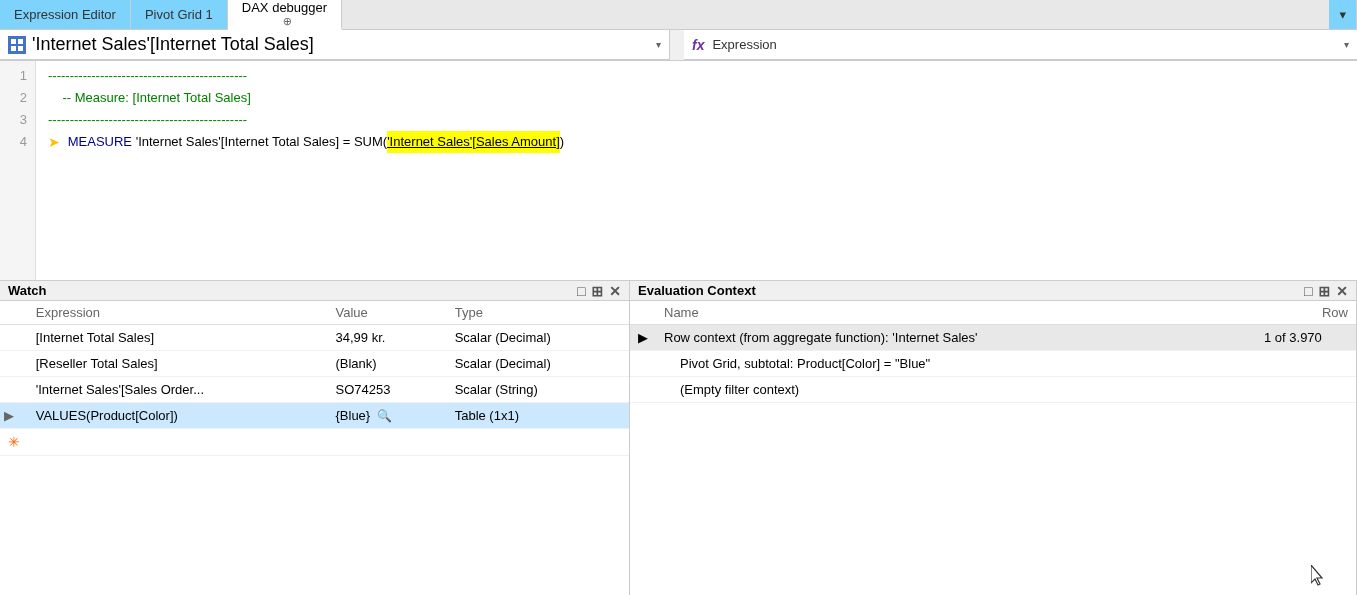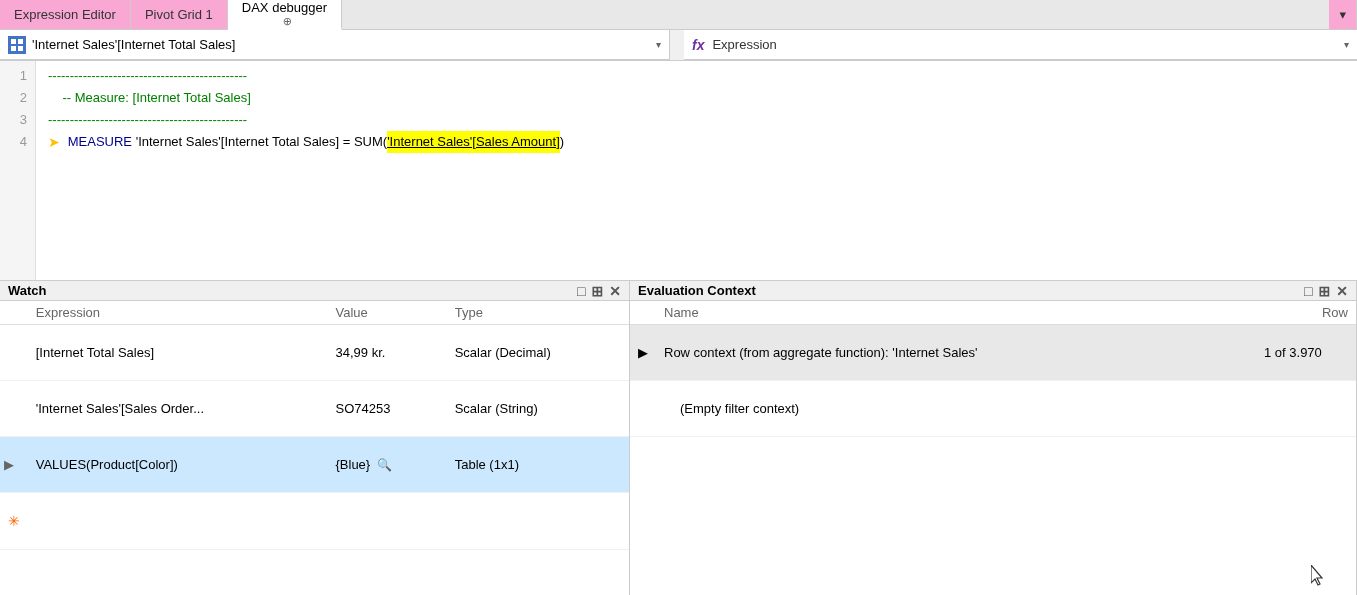--- a/index.html
+++ b/index.html
@@ -15,21 +15,21 @@
       padding-left: 0;
     }
     .top-tab {
       display: flex;
       align-items: center;
       padding: 0 14px;
       border-right: 1px solid #ccc;
       cursor: pointer;
       font-size: 13px;
       color: #333;
-      background: #f9a8d4;
+      background: #7dd3fc;
       white-space: nowrap;
     }
     .top-tab.active {
       background: #fff;
       border-bottom: 2px solid #fff;
       margin-bottom: -1px;
       color: #000;
       flex-direction: column;
     }
     .top-tab .pin-icon, .top-tab .close-icon {
@@ -179,21 +179,21 @@
       background: #fff;
       border-bottom: 1px solid #ddd;
       padding: 4px 8px;
       text-align: left;
       font-weight: normal;
       color: #666;
       position: sticky;
       top: 0;
     }
     td {
-      padding: 20px 8px;
+      padding: 5px 8px;
       border-bottom: 1px solid #f0f0f0;
       vertical-align: middle;
     }
     tr.selected td {
       background: #cce8ff;
     }
     .row-expander {
       width: 20px;
       padding: 0 4px;
       color: #666;
@@ -244,21 +244,21 @@
 
   <div class="measure-dropdown">
     <div class="grid-icon">
       <svg width="14" height="14" viewBox="0 0 14 14">
         <rect x="1" y="1" width="5" height="5" fill="white"></rect>
         <rect x="8" y="1" width="5" height="5" fill="white"></rect>
         <rect x="1" y="8" width="5" height="5" fill="white"></rect>
         <rect x="8" y="8" width="5" height="5" fill="white"></rect>
       </svg>
     </div>
-    <span style="font-size:13px;">'Internet Sales'[Internet Total Sales]</span>
+    <span style="font-size:18px;">'Internet Sales'[Internet Total Sales]</span>
     <span class="dropdown-arrow">▾</span>
   </div>
 
   <div class="expr-toolbar">
     <span class="fx-label">fx</span>
     <span style="flex:1;color:#333;">Expression</span>
     <span style="color:#666;font-size:10px;">▾</span>
   </div>
 </div>
 
@@ -310,20 +310,26 @@
             <th>Expression</th>
             <th>Value</th>
             <th>Type</th>
           </tr>
         </thead>
         <tbody>
           <tr>
             <td class="row-expander"></td>
             <td>[Internet Total Sales]</td>
             <td>34,99 kr.</td>
+            <td>Scalar (Decimal)</td>
+          </tr>
+          <tr>
+            <td class="row-expander"></td>
+            <td>[Reseller Total Sales]</td>
+            <td>(Blank)</td>
             <td>Scalar (Decimal)</td>
           </tr>
           <tr>
             <td class="row-expander"></td>
             <td>'Internet Sales'[Sales Order...</td>
             <td>SO74253</td>
             <td>Scalar (String)</td>
           </tr>
           <tr class="selected">
             <td class="row-expander">▶</td>
@@ -363,20 +369,25 @@
             </tr>
           </thead>
           <tbody>
             <tr style="background:#e8e8e8;">
               <td style="text-align:center;cursor:pointer;">▶</td>
               <td>Row context (from aggregate function): 'Internet Sales'</td>
               <td style="text-align:left;">1 of 3.970</td>
             </tr>
             <tr>
               <td></td>
+              <td style="padding-left:24px;">Pivot Grid, subtotal: Product[Color] = "Blue"</td>
+              <td></td>
+            </tr>
+            <tr>
+              <td></td>
               <td style="padding-left:24px;">(Empty filter context)</td>
               <td></td>
             </tr>
           </tbody>
         </table>
       </div>
     </div>
 
     <div style="position:absolute;bottom:36px;right:30px;pointer-events:none;">
       <svg width="16" height="22" viewBox="0 0 16 22">

